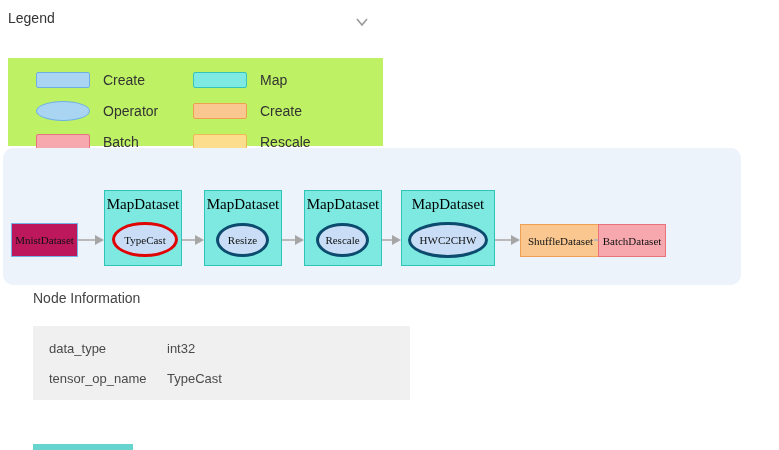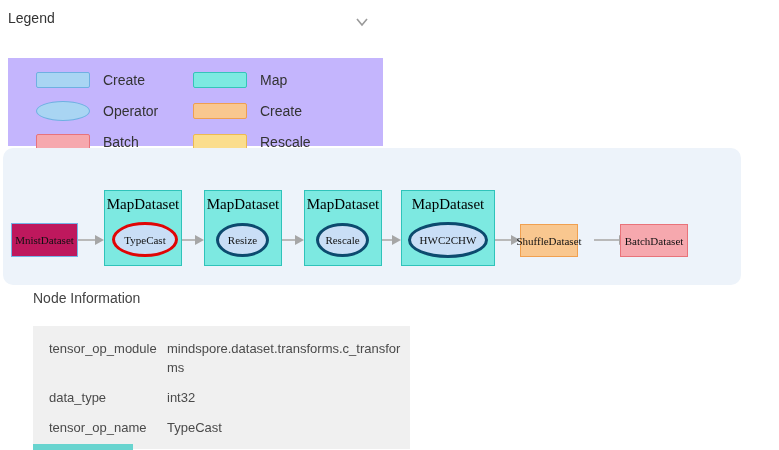--- a/index.html
+++ b/index.html
@@ -6,21 +6,21 @@
   html,body { background:#fff; }
   body { font-family:"Liberation Sans", sans-serif; }
   .stage { position:relative; width:779px; height:450px; background:#fff; overflow:hidden; }
 
   
   .hdr-title { position:absolute; left:8px; top:10px; font-size:14px; color:#333; }
   .chevron { position:absolute; left:353px; top:13px; width:18px; height:18px; cursor:pointer; }
   .chevron svg { display:block; }
 
   
-  .legend { position:absolute; left:8px; top:58px; width:375px; height:88px; background:#c4b5fd; }
+  .legend { position:absolute; left:8px; top:58px; width:375px; height:88px; background:#bef264; }
   .legend-row { position:absolute; height:22px; }
   .swatch { position:absolute; width:54px; height:16px; border-radius:2px; border:1px solid; top:3px; }
   .swatch.ellipse { height:20px; border-radius:50%; top:1px; }
   .legend-label { position:absolute; top:3px; font-size:14px; color:#333; white-space:nowrap; }
 
   .sw-create,.sw-operator { background:#a9d5f3; border-color:#6fb0e2; }
   .sw-map { background:#7de9e1; border-color:#35c4ba; }
   .sw-shuffle { background:#f9c78f; border-color:#ef9f50; }
   .sw-batch { background:#f6a8ae; border-color:#e7737c; }
   .sw-repeat { background:#fbdd8d; border-color:#edba50; }
@@ -141,40 +141,36 @@
     </div>
     <div class="op-ellipse" style="left:405px; top:74px; width:80px; height:36px;">
       <span>HWC2CHW</span>
     </div>
 
     <div class="arrow" style="left:492px; top:85px; width:25px;">
       <span class="line"></span>
         <span class="head"></span>
     </div>
 
-    <div class="gnode shuffle" style="left:517px; top:76px; width:58px; height:33px;">
+    <div class="gnode shuffle" style="left:517px; top:76px; width:81px; height:33px;">
       <span>ShuffleDataset</span>
     </div>
 
     <div class="arrow" style="left:591px; top:85px; width:34px;">
       <span class="line"></span>
         <span class="head"></span>
     </div>
 
-    <div class="gnode batch" style="left:617px; top:76px; width:68px; height:33px;">
+    <div class="gnode batch" style="left:595px; top:76px; width:68px; height:33px;">
       <span>BatchDataset</span>
     </div>
   </div>
 
   <div class="ni-title">Node Information</div>
   <div class="ni-table">
-    <div class="ni-row">
-      <div class="ni-key">tensor_op_module</div>
-      <div class="ni-val">mindspore.dataset.transforms.c_transforms</div>
-    </div>
     <div class="ni-row">
       <div class="ni-key">data_type</div>
       <div class="ni-val">int32</div>
     </div>
     <div class="ni-row">
       <div class="ni-key">tensor_op_name</div>
       <div class="ni-val">TypeCast</div>
     </div>
   </div>
 

